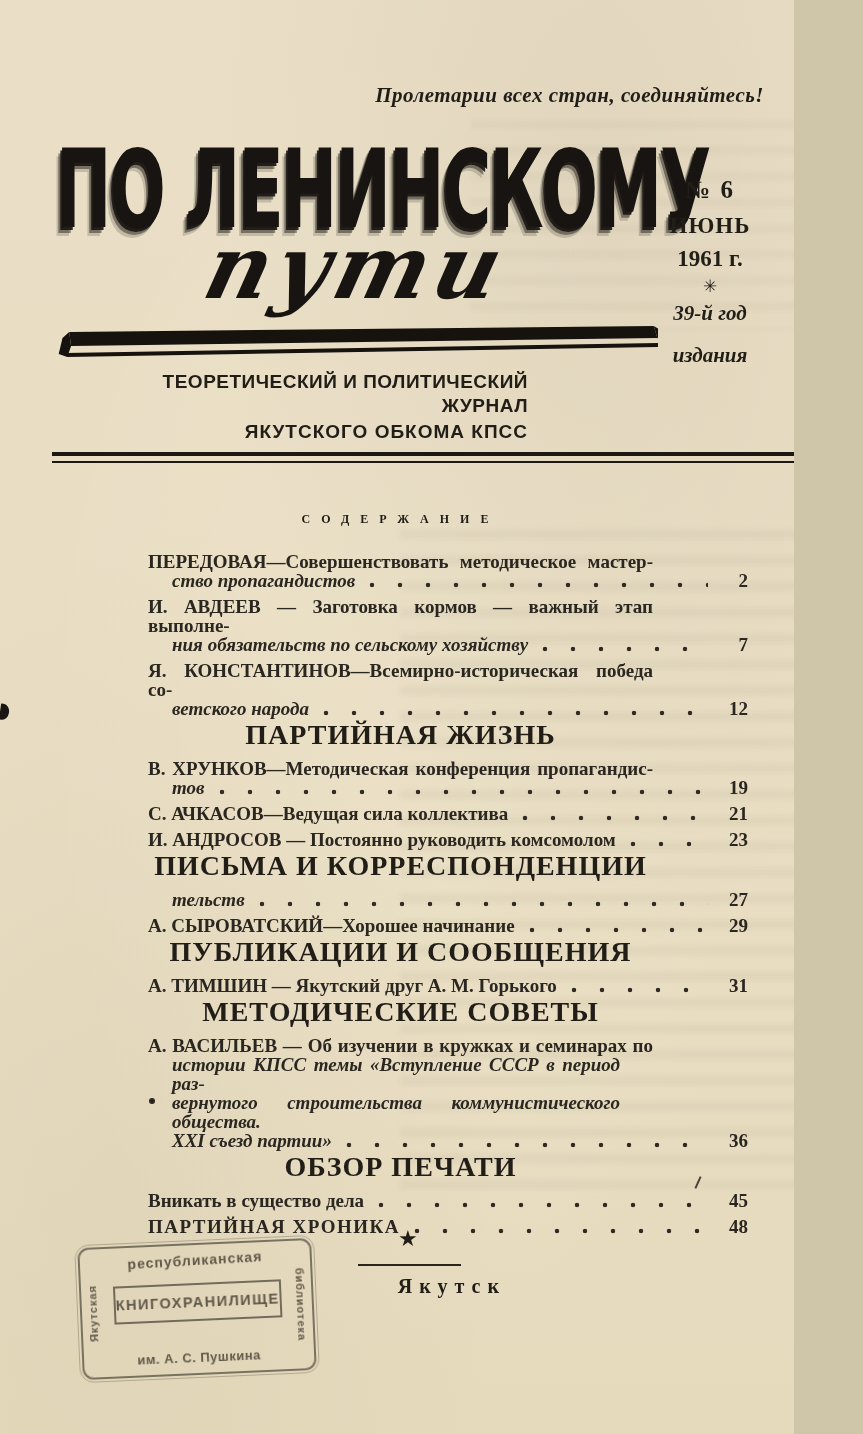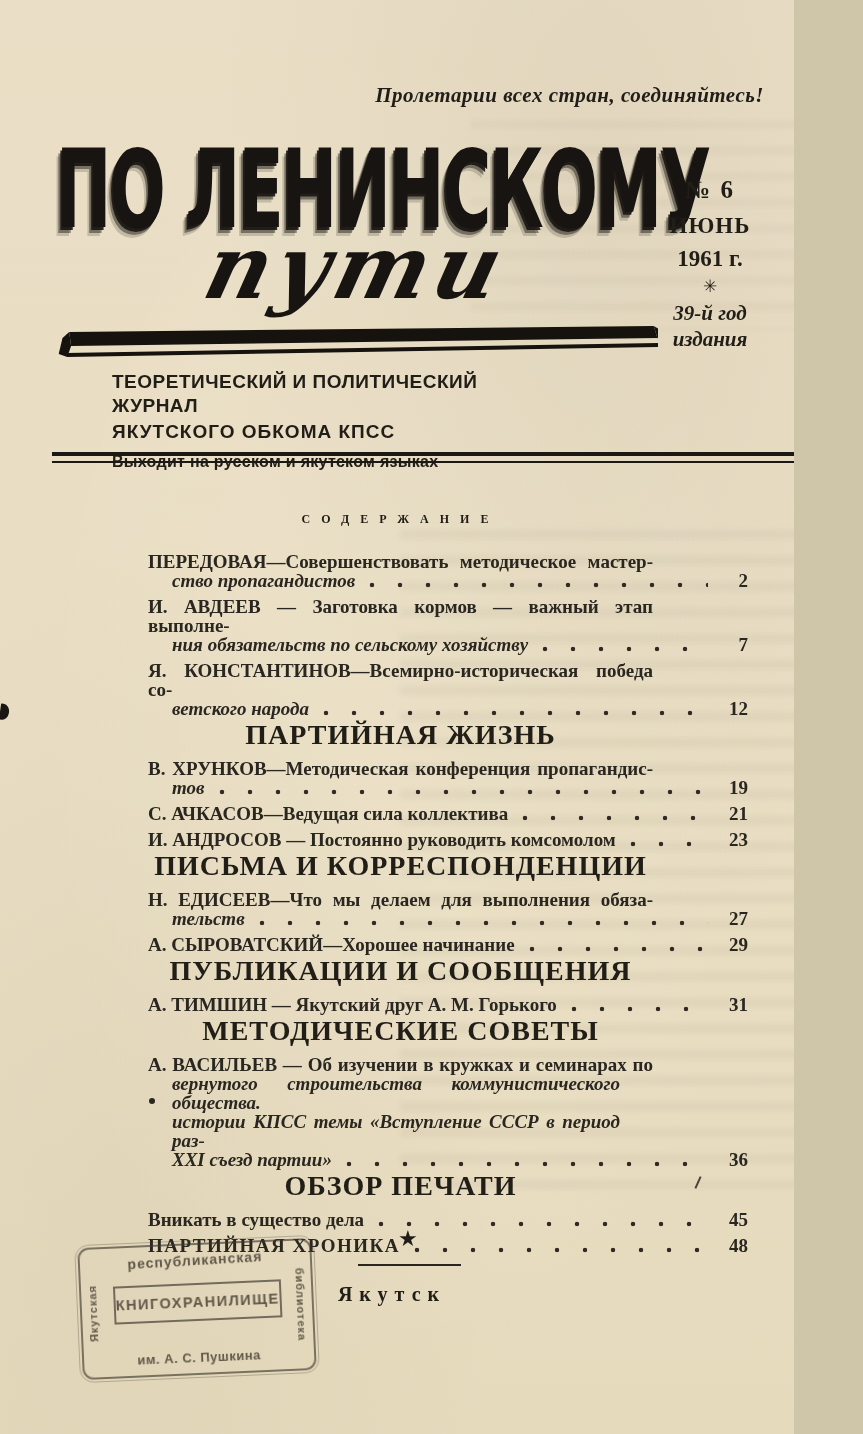--- a/index.html
+++ b/index.html
@@ -31,23 +31,23 @@
     font:bold italic 88px/90px "DejaVu Serif",serif;letter-spacing:6px;
     transform:skewX(-14deg);color:#181411;}
   .swoosh{position:absolute;left:52px;top:324px;}
 
   .issuecol{position:absolute;left:652px;top:176px;width:116px;text-align:center;color:#211d17;}
   .inum{font:bold 25px/28px "Liberation Serif",serif;letter-spacing:2px;}
   .imonth{font:bold 23px/26px "Liberation Serif",serif;margin-top:9px;letter-spacing:1px;}
   .iyear{font:bold 23px/26px "Liberation Serif",serif;margin-top:7px;}
   .istar{font-size:17px;line-height:18px;margin-top:6px;}
   .ied{font:bold italic 21px/26px "Liberation Serif",serif;margin-top:4px;}
-  .ied2{font:bold italic 21px/26px "Liberation Serif",serif;}
-
-  .subblock{position:absolute;left:112px;top:370px;width:416px;text-align:left;color:#211d17;}
+  .ied2{font:bold italic 21px/26px "Liberation Serif",serif;margin-top:16px;}
+
+  .subblock{position:absolute;left:112px;top:370px;width:416px;text-align:right;color:#211d17;}
   .sub1{font:bold 19px/24px "Liberation Sans",sans-serif;letter-spacing:.5px;}
   .sub2{font:bold 19px/24px "Liberation Sans",sans-serif;letter-spacing:1px;margin-top:2px;}
   .sub3{font:bold 16px/20px "Liberation Sans",sans-serif;margin:8px 40px 0 0;letter-spacing:.3px;}
 
   .bigrule{position:absolute;left:52px;top:452px;width:760px;height:5px;
     border-top:4px solid #1c1813;border-bottom:2px solid #1c1813;}
 
   .toc{position:absolute;left:148px;top:509px;width:600px;
     font-family:"Liberation Serif",serif;font-weight:bold;font-size:19px;line-height:19px;color:#2a2620;}
   .toc-heading{width:505px;text-align:center;font-size:12px;line-height:20px;
@@ -61,22 +61,22 @@
   .lastline{display:flex;align-items:baseline;width:600px;}
   .lastline .text{white-space:nowrap;}
   .leader{flex:1 1 auto;height:6px;align-self:flex-end;margin:0 6px 2px 14px;
     background:radial-gradient(circle at 3px 3px, rgba(38,33,27,.95) 1.9px, transparent 2.6px) repeat-x;
     background-size:28px 6px;}
   .pnum{width:34px;text-align:right;flex:0 0 auto;}
   .sp{letter-spacing:1.5px;}
 
   .fstar{position:absolute;left:398px;top:1226px;font-size:22px;color:#211d17;}
   .frule{position:absolute;left:358px;top:1264px;width:103px;border-top:2px solid #2a251e;}
-  .fcity{position:absolute;left:312px;top:1274px;width:160px;text-align:center;
-    font:bold 20px/24px "Liberation Serif",serif;letter-spacing:7px;color:#211d17;margin-top:8px;}
+  .fcity{position:absolute;left:346px;top:1274px;width:160px;text-align:right;
+    font:bold 20px/24px "Liberation Serif",serif;letter-spacing:7px;color:#211d17;}
 
   .stamp{position:absolute;left:80px;top:1243px;width:230px;height:128px;
     transform:rotate(-2.5deg);border:2px solid rgba(62,56,46,.75);border-radius:11px;
     outline:1px solid rgba(62,56,46,.35);outline-offset:2px;
     color:#4a4336;opacity:.85;filter:blur(.3px);
     font-family:"Liberation Sans",sans-serif;font-weight:bold;}
   .stamp .stop{position:absolute;left:0;right:0;top:7px;text-align:center;
     font-size:14px;letter-spacing:1px;transform:rotate(-1deg);}
   .stamp .sbox{position:absolute;left:32px;right:30px;top:38px;height:34px;
     border:2.5px solid rgba(62,56,46,.8);display:flex;align-items:center;justify-content:center;
@@ -116,21 +116,20 @@
     <div class="imonth">ИЮНЬ</div>
     <div class="iyear">1961 г.</div>
     <div class="istar">✳</div>
     <div class="ied">39-й год</div>
     <div class="ied2">издания</div>
   </div>
 
   <div class="subblock">
     <div class="sub1">ТЕОРЕТИЧЕСКИЙ И ПОЛИТИЧЕСКИЙ ЖУРНАЛ</div>
     <div class="sub2">ЯКУТСКОГО ОБКОМА КПСС</div>
-    <div class="sub3">Выходит на русском и якутском языках</div>
   </div>
 
   <div class="bigrule"></div>
 
   <div class="toc">
     <div class="toc-heading">СОДЕРЖАНИЕ</div>
 
     <div class="entry">
       <div class="jline">ПЕРЕДОВАЯ—Совершенствовать методическое мастер-</div>
       <div class="lastline">
@@ -175,21 +174,20 @@
     <div class="entry">
       <div class="lastline">
         <span class="text">И. АНДРОСОВ — Постоянно руководить комсомолом</span>
         <span class="leader"></span>
         <span class="pnum">23</span>
       </div>
     </div>
 
     <div class="sec-title">ПИСЬМА И КОРРЕСПОНДЕНЦИИ</div>
     <div class="entry">
-      <div class="jline">Н. ЕДИСЕЕВ—Что мы делаем для выполнения обяза-</div>
       <div class="lastline">
         <span class="text ind">тельств</span>
         <span class="leader"></span>
         <span class="pnum">27</span>
       </div>
     </div>
     <div class="entry">
       <div class="lastline">
         <span class="text">А. СЫРОВАТСКИЙ—Хорошее начинание</span>
         <span class="leader"></span>
@@ -202,22 +200,22 @@
       <div class="lastline">
         <span class="text">А. ТИМШИН — Якутский друг А. М. Горького</span>
         <span class="leader"></span>
         <span class="pnum">31</span>
       </div>
     </div>
 
     <div class="sec-title">МЕТОДИЧЕСКИЕ СОВЕТЫ</div>
     <div class="entry">
       <div class="jline">А. ВАСИЛЬЕВ — Об изучении в кружках и семинарах по</div>
+      <div class="jline ind">истории КПСС темы «Вступление СССР в период раз-</div>
       <div class="jline ind">вернутого строительства коммунистического общества.</div>
-      <div class="jline ind">истории КПСС темы «Вступление СССР в период раз-</div>
       <div class="lastline">
         <span class="text ind">XXI съезд партии»</span>
         <span class="leader"></span>
         <span class="pnum">36</span>
       </div>
     </div>
 
     <div class="sec-title">ОБЗОР ПЕЧАТИ</div>
     <div class="entry">
       <div class="lastline">

